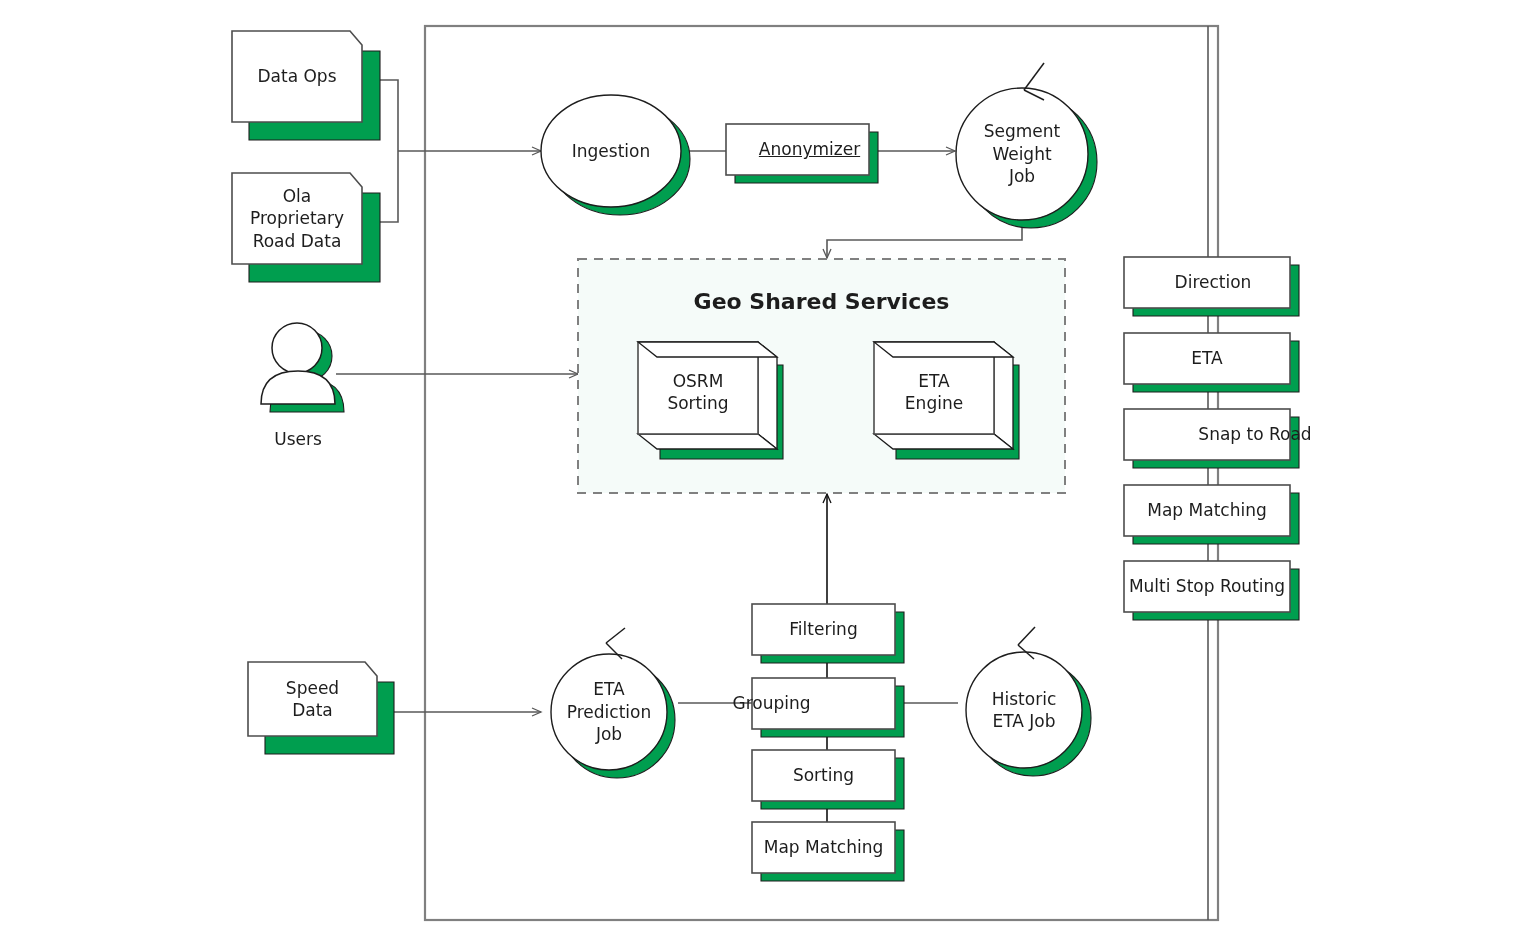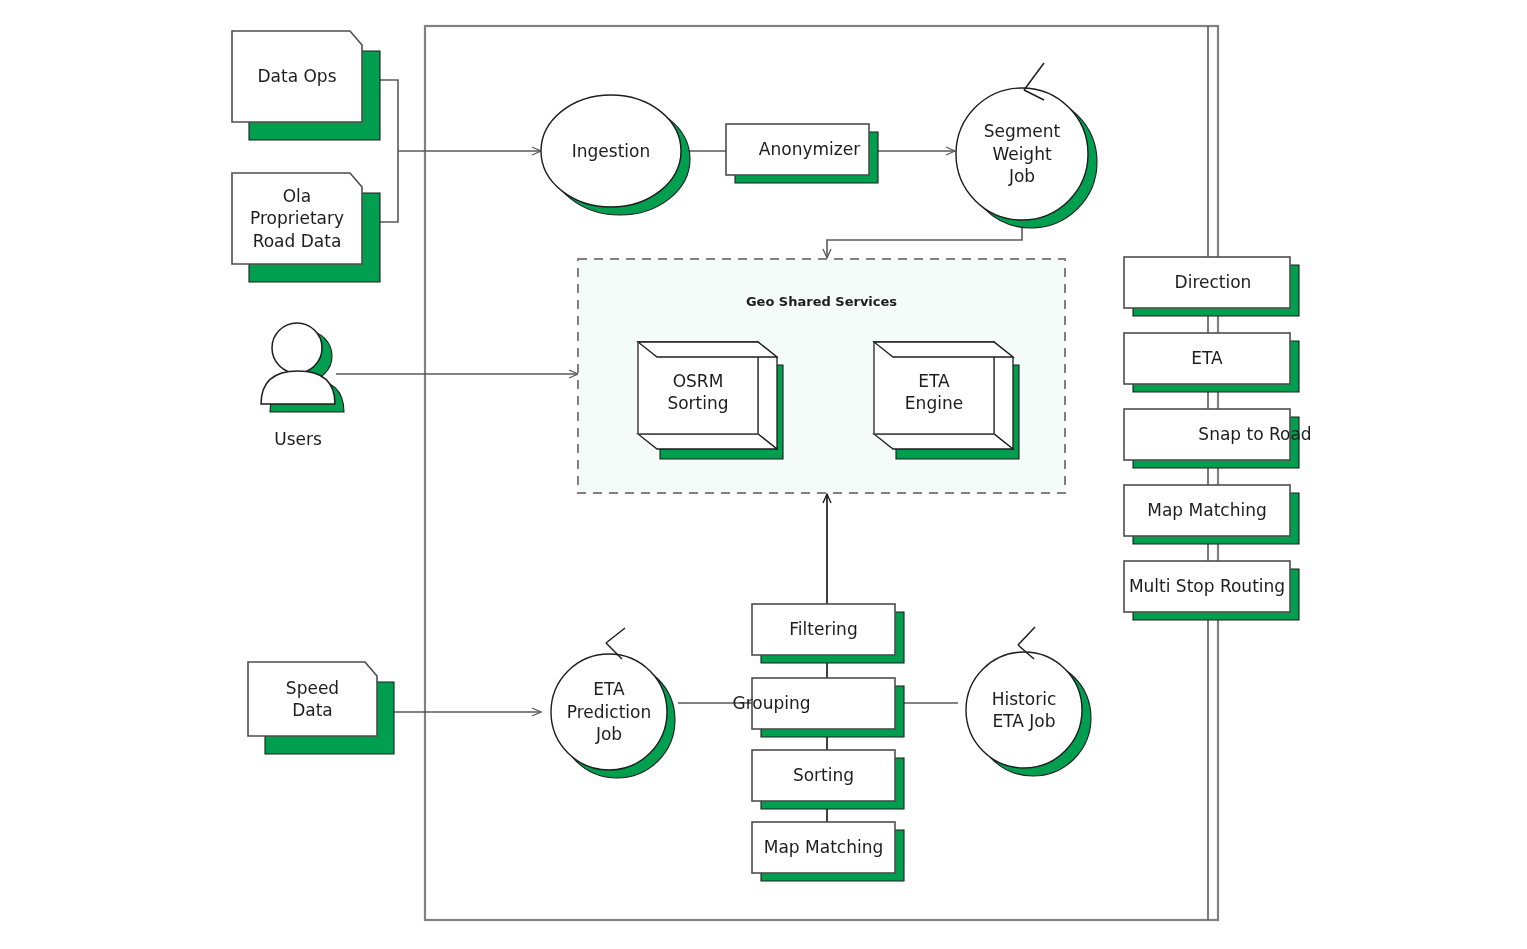--- a/index.html
+++ b/index.html
@@ -3,21 +3,21 @@
 <meta charset="utf-8">
 <style>
   html,body{margin:0;padding:0;background:#ffffff;}
   body{width:1527px;height:949px;position:relative;overflow:hidden;
        font-family:"DejaVu Sans","Liberation Sans",sans-serif;}
   #stage{position:absolute;left:0;top:0;width:1527px;height:949px;}
   svg.layer{position:absolute;left:0;top:0;width:1527px;height:949px;}
   .nodetext{position:absolute;display:flex;align-items:center;justify-content:center;
             text-align:center;color:#1d1d1d;font-size:17px;line-height:1.32;
             pointer-events:none;white-space:pre-line;}
-  .title-lbl{font-weight:bold;font-size:13px;}
+  .title-lbl{font-weight:bold;font-size:22px;}
 </style>
 </head>
 <body>
 
 <div id="stage">
 
   <svg class="layer" viewBox="0 0 1527 949">
     <defs>
       <marker id="ah" markerWidth="12" markerHeight="12" refX="10" refY="5" orient="auto" markerUnits="userSpaceOnUse">
         <path d="M1,1 L10,5 L1,9" fill="none" stroke="#595959" stroke-width="1.3"></path>
@@ -187,21 +187,21 @@
   <div class="nodetext" style="left:232px;top:31px;width:130px;height:91px;border-radius:29px;">Data Ops</div>
   <div class="nodetext" style="left:248px;top:662px;width:129px;height:74px;">Speed
 Data</div>
   <div class="nodetext" style="left:232px;top:173px;width:130px;height:91px;">Ola
 Proprietary
 Road Data</div>
 
   <div class="nodetext" style="left:238px;top:426px;width:120px;height:26px;">Users</div>
 
   <div class="nodetext" style="left:541px;top:95px;width:140px;height:112px;">Ingestion</div>
-  <div class="nodetext" style="left:726px;top:124px;width:167px;height:51px;">Anonymizer</div>
+  <div class="nodetext" style="left:726px;top:124px;width:167px;height:51px;text-decoration:underline;">Anonymizer</div>
   <div class="nodetext" style="left:956px;top:88px;width:132px;height:132px;">Segment
 Weight
 Job</div>
 
   <div class="nodetext title-lbl" style="left:578px;top:288px;width:487px;height:28px;">Geo Shared Services</div>
 
   <div class="nodetext" style="left:638px;top:350px;width:120px;height:84px;">OSRM
 Sorting</div>
   <div class="nodetext" style="left:874px;top:350px;width:120px;height:84px;">ETA
 Engine</div>

